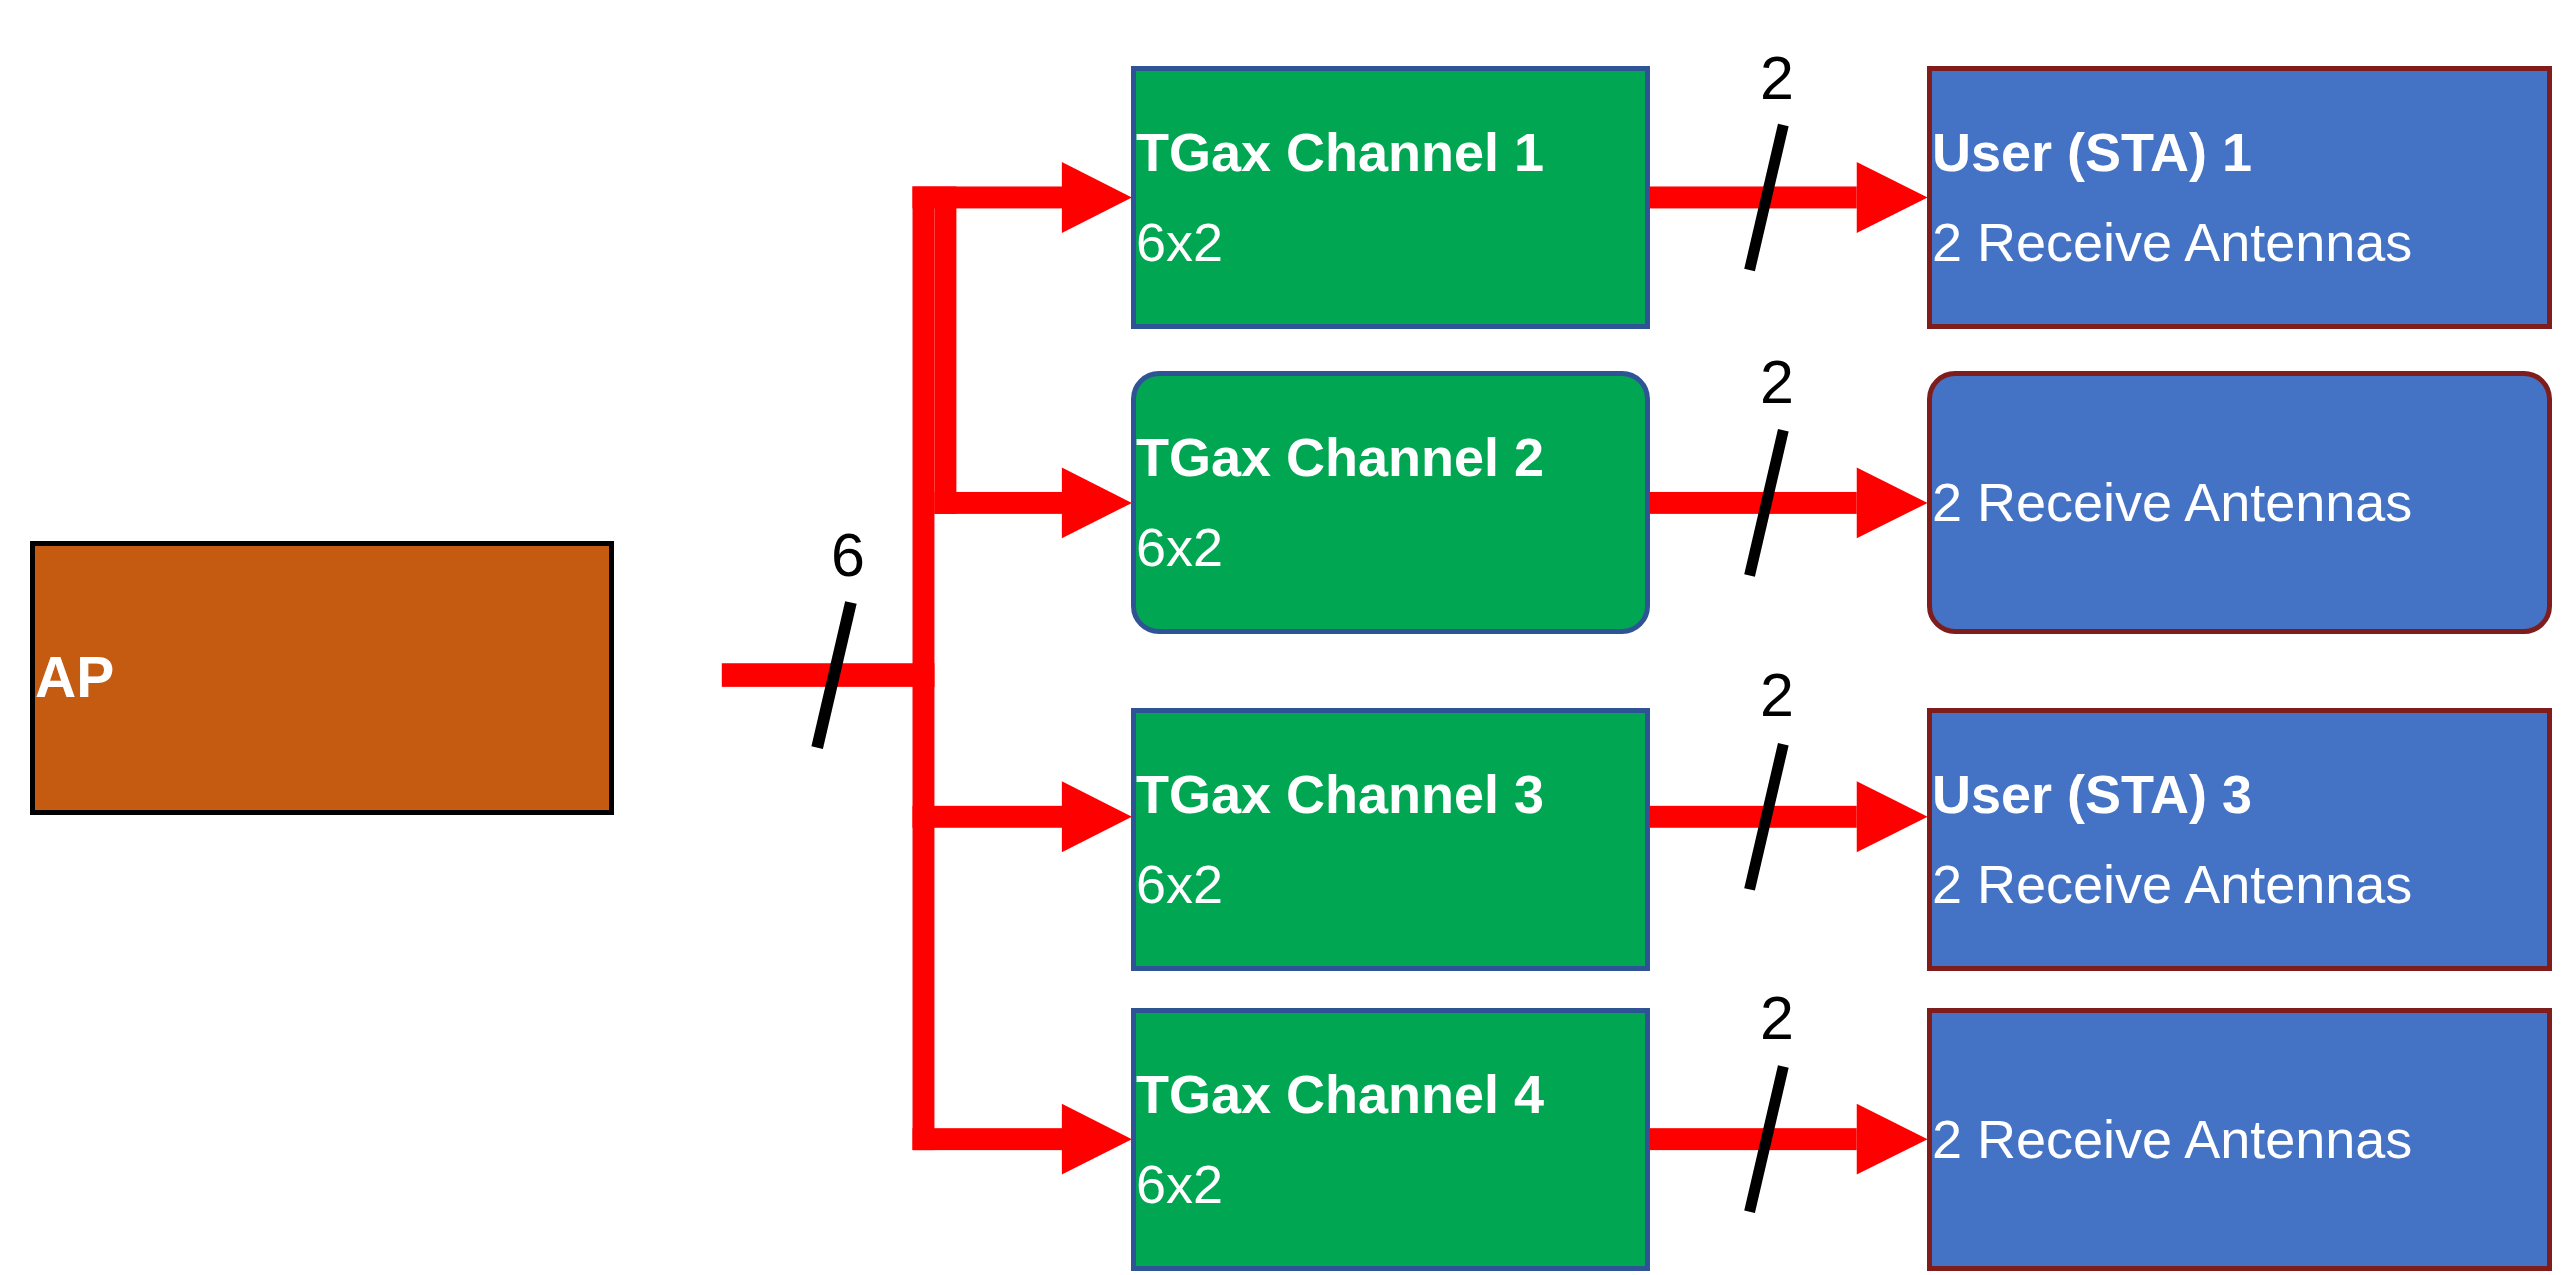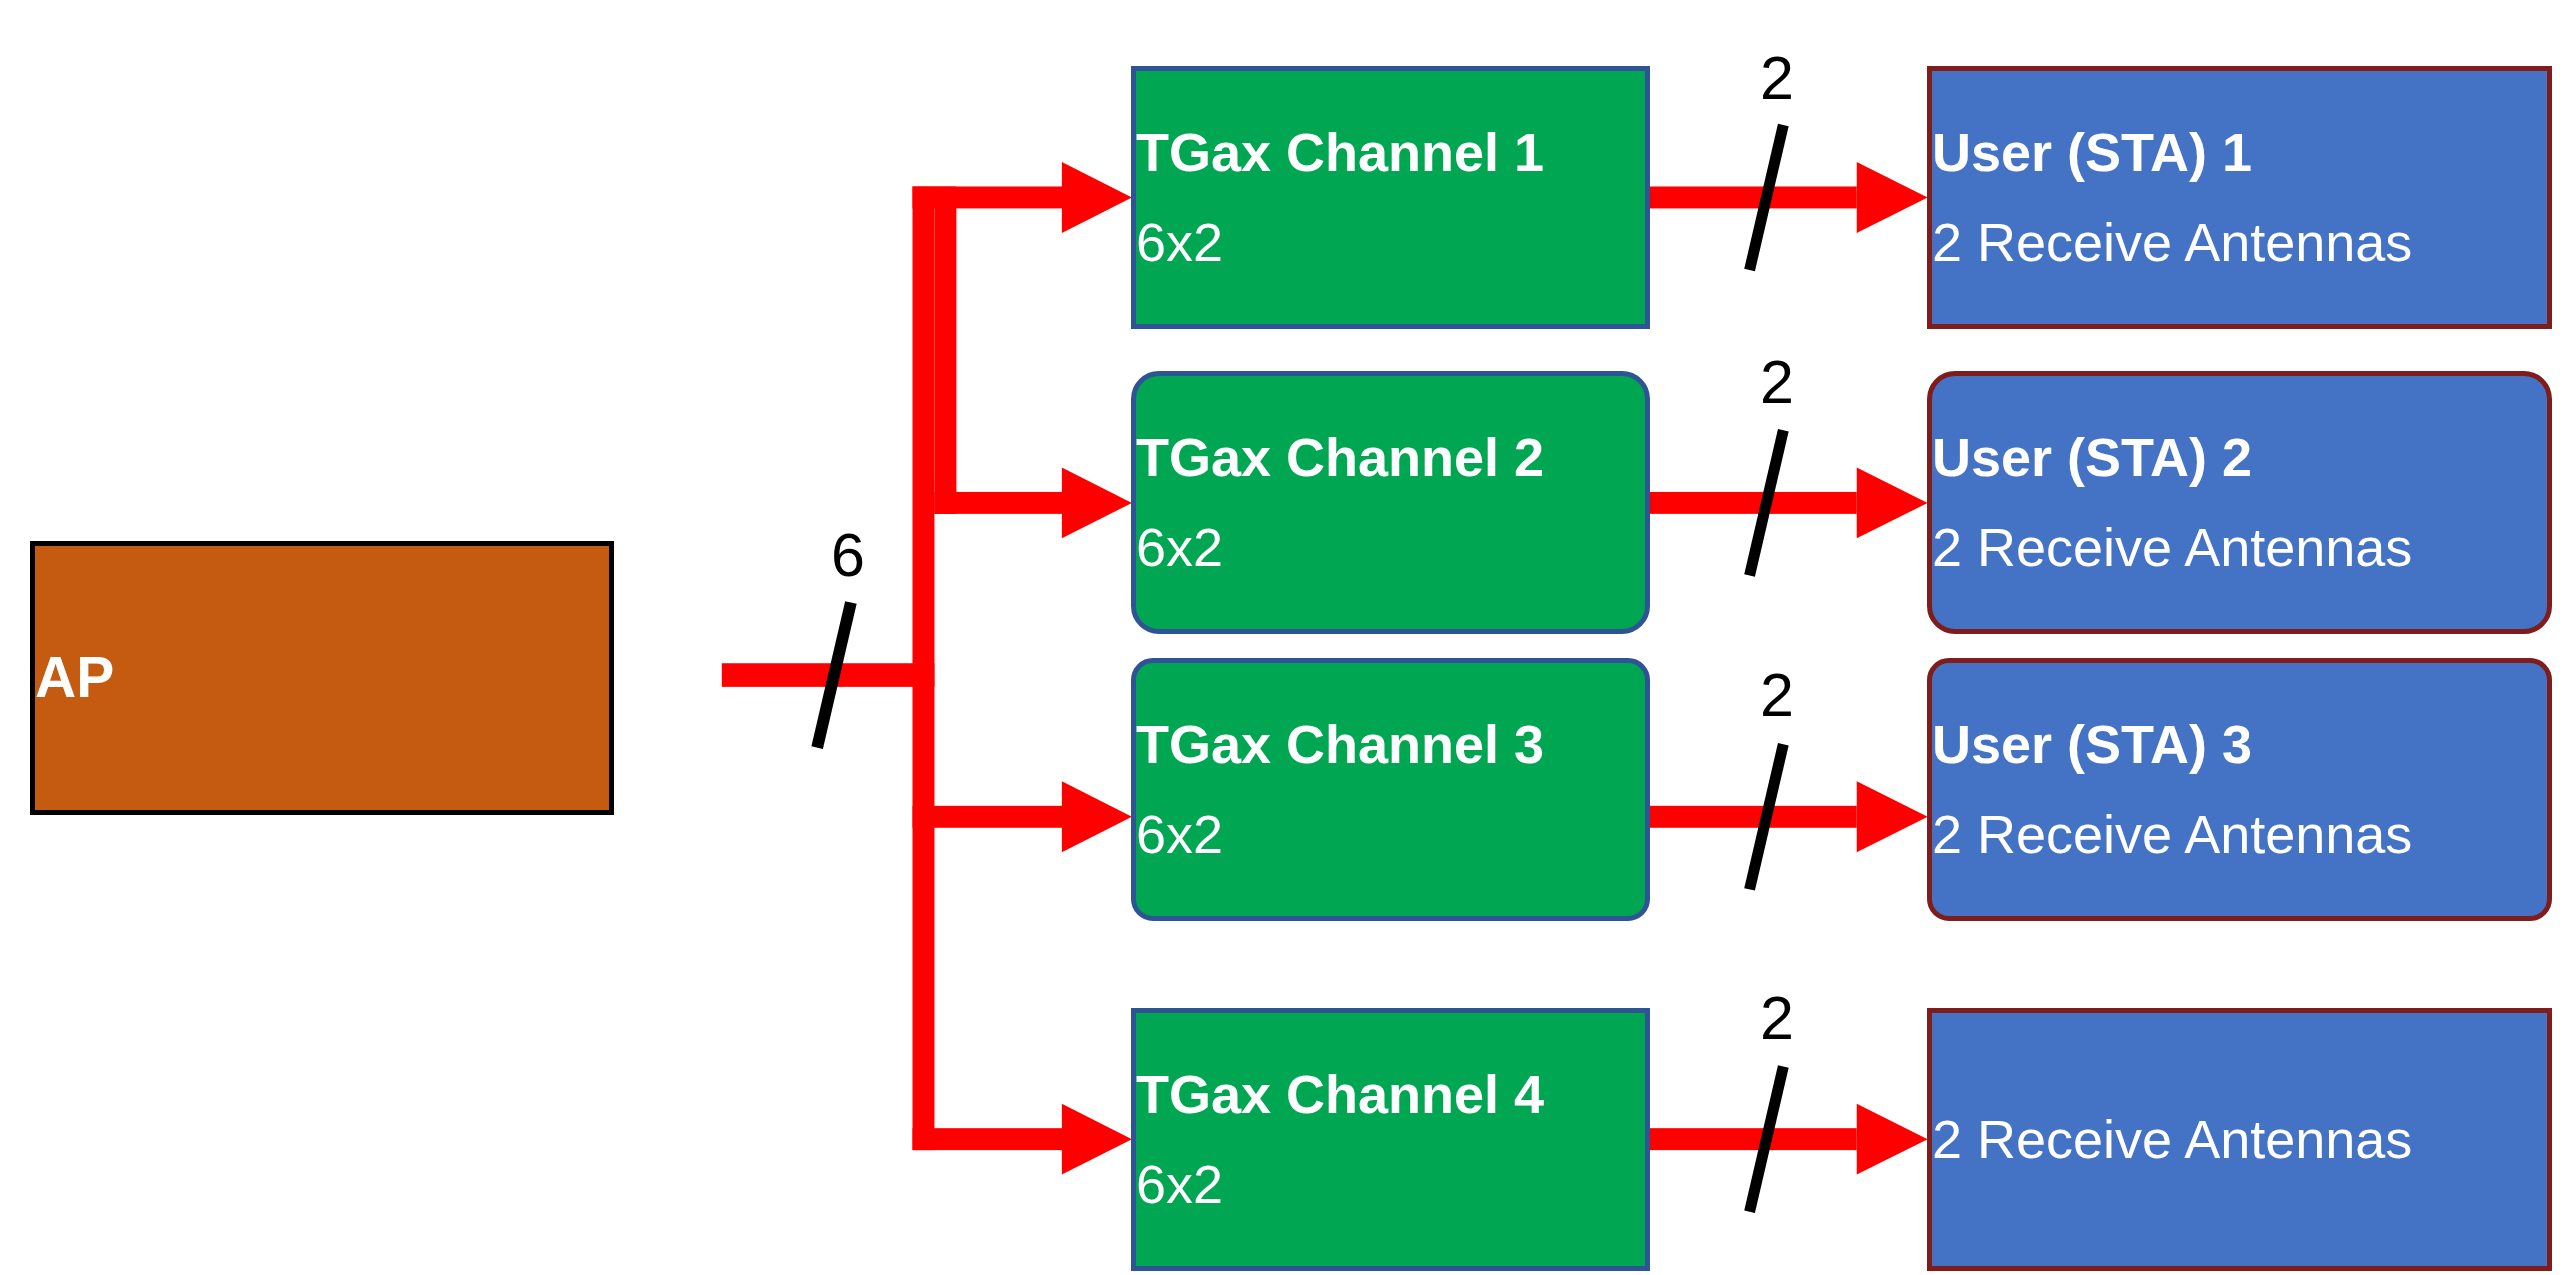--- a/index.html
+++ b/index.html
@@ -52,21 +52,21 @@
   }
   .box.user {
     left: 1927px; width: 625px; height: 263px;
     background: #4472C4;
     border: 5px solid #7f1d1d;
     font-size: 54px;
     gap: 8.4px;
   }
   .row-1 { top: 66px; }
   .row-2 { top: 371px; border-radius: 28px; }
-  .row-3 { top: 658px; border-radius: 22px; }
+  .row-3 { top: 708px; }
   .row-4 { top: 1008px; }
   .marker {
     position: absolute;
     transform: translate(-50%, -50%);
     font-size: 61px;
     color: #000000;
     white-space: nowrap;
   }
   .marker.m-ap  { left: 848px; top: 555px; }
   .marker.m-s1  { left: 1777px; top: 78px;  }
@@ -131,21 +131,20 @@
   <div class="box channel row-4">
     <span class="title">TGax Channel 4</span>
     <span class="subtitle">6x2</span>
   </div>
 
   <div class="box user row-1">
     <span class="title">User (STA) 1</span>
     <span class="subtitle">2 Receive Antennas</span>
   </div>
   <div class="box user row-2">
-    <span class="title">User (STA) 2</span>
     <span class="subtitle">2 Receive Antennas</span>
   </div>
   <div class="box user row-3">
     <span class="title">User (STA) 3</span>
     <span class="subtitle">2 Receive Antennas</span>
   </div>
   <div class="box user row-4">
     <span class="subtitle">2 Receive Antennas</span>
   </div>
 

